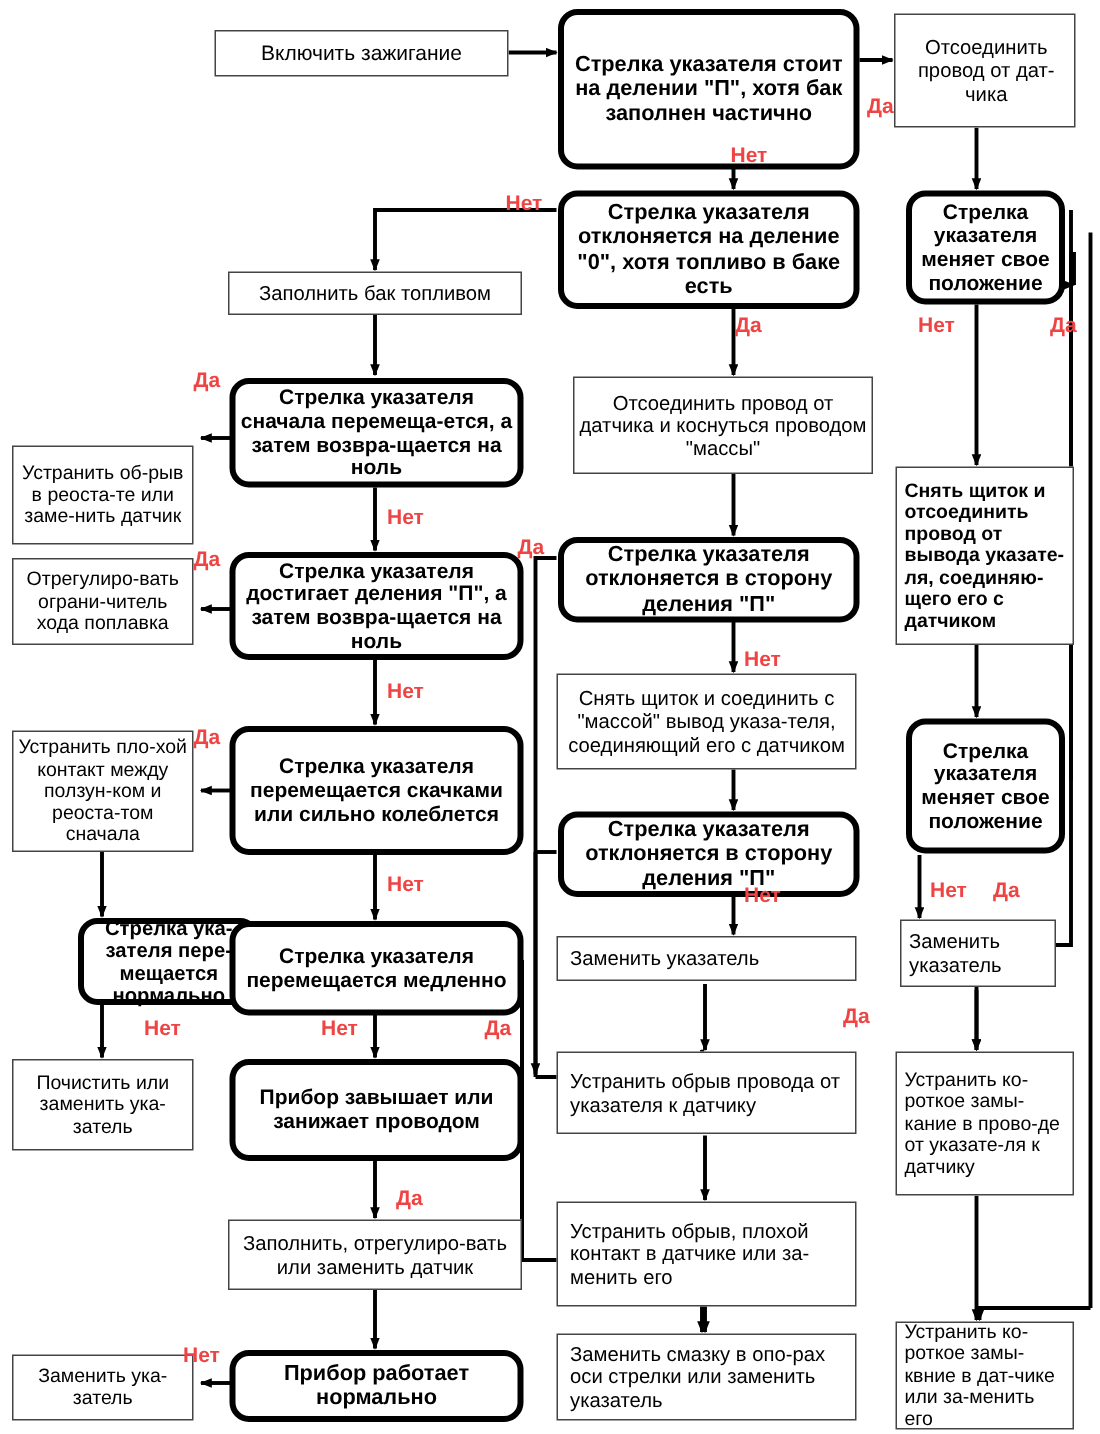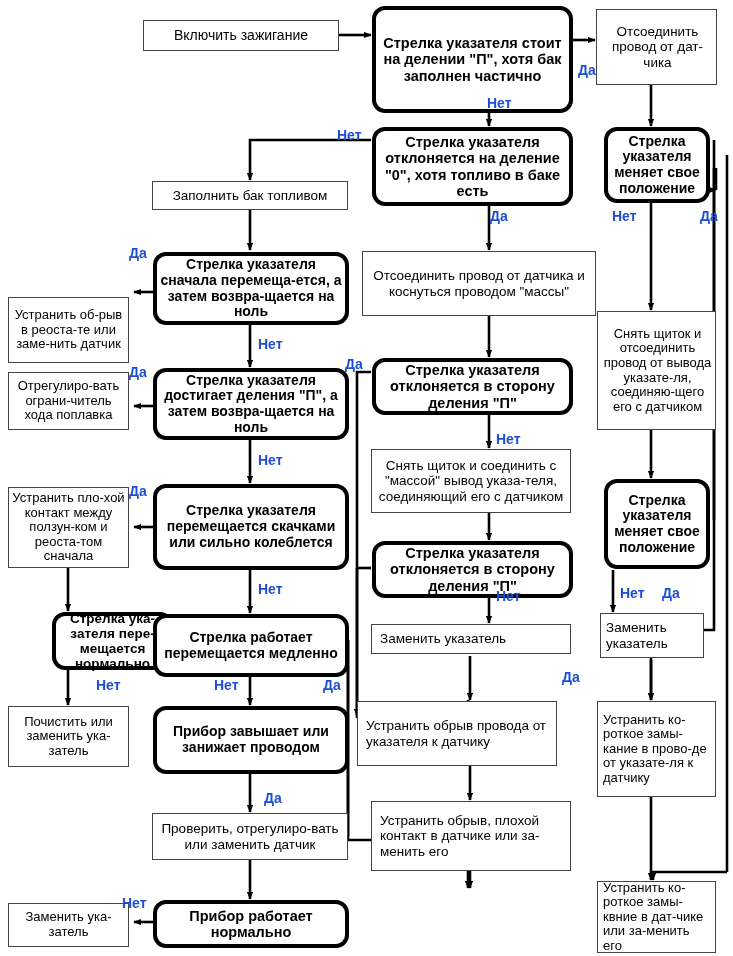--- a/index.html
+++ b/index.html
@@ -4,21 +4,21 @@
 <style>
   html,body{margin:0;padding:0;background:#fff;}
   body{width:733px;height:956px;font-family:"Liberation Sans",sans-serif;}
   #stage{position:relative;width:733px;height:956px;overflow:hidden;background:#fff;padding-left:28px;}
   svg.links{position:absolute;left:0;top:0;width:733px;height:956px;pointer-events:none;}
   .node{position:absolute;box-sizing:border-box;display:flex;align-items:center;
         justify-content:center;text-align:center;background:#fff;color:#000;}
   .node.process{border:1.6px solid #444;font-weight:400;}
   .node.decision{border:4px solid #000;border-radius:13px;font-weight:bold;}
   .node .txt{display:block;width:100%;line-height:1.12;padding:1px 3px;}
-  .edge-label{position:absolute;font-weight:bold;color:#1d4ed8;white-space:nowrap;}
+  .edge-label{position:absolute;font-weight:bold;color:#ef4444;white-space:nowrap;}
 </style>
 </head>
 <body>
 
 <div id="stage">
 
   <svg class="links" viewBox="0 0 733 956">
     <defs>
       <marker id="ah" markerWidth="9" markerHeight="9" refX="7.2" refY="3.2" orient="auto" markerUnits="userSpaceOnUse">
         <path d="M0,0 L8,3.2 L0,6.4 z" fill="#000"></path>
@@ -153,86 +153,89 @@
 
   <div class="node decision" style="left:8px;top:612px;width:121px;height:58px;font-size:13.5px;margin-left:44px;">
     <span class="txt">Стрелка ука-зателя пере-мещается нормально</span>
   </div>
 
   <div class="node process" style="left:8px;top:706px;width:121px;height:61px;font-size:13px;">
     <span class="txt">Почистить или заменить ука-затель</span>
   </div>
 
   <div class="node decision" style="left:153px;top:614px;width:196px;height:63px;font-size:14px;">
-    <span class="txt">Стрелка работает перемещается медленно</span>
+    <span class="txt">Стрелка указателя перемещается медленно</span>
   </div>
 
   <div class="node decision" style="left:153px;top:706px;width:196px;height:68px;font-size:14px;">
     <span class="txt">Прибор завышает или занижает проводом</span>
   </div>
 
   <div class="node process" style="left:152px;top:813px;width:196px;height:47px;font-size:13.5px;">
-    <span class="txt">Проверить, отрегулиро-вать или заменить датчик</span>
+    <span class="txt">Заполнить, отрегулиро-вать или заменить датчик</span>
   </div>
 
   <div class="node decision" style="left:153px;top:900px;width:196px;height:48px;font-size:14.5px;">
     <span class="txt">Прибор работает нормально</span>
   </div>
 
   <div class="node process" style="left:8px;top:903px;width:121px;height:44px;font-size:13px;">
     <span class="txt">Заменить ука-затель</span>
   </div>
 
   <div class="node decision" style="left:372px;top:6px;width:201px;height:107px;font-size:14.5px;">
     <span class="txt">Стрелка указателя стоит на делении "П", хотя бак заполнен частично</span>
   </div>
 
   <div class="node decision" style="left:372px;top:127px;width:201px;height:79px;font-size:14.5px;">
     <span class="txt">Стрелка указателя отклоняется на деление "0", хотя топливо в баке есть</span>
   </div>
 
-  <div class="node process" style="left:362px;top:251px;width:234px;height:65px;font-size:13.5px;">
+  <div class="node process" style="left:382px;top:251px;width:200px;height:65px;font-size:13.5px;">
     <span class="txt">Отсоединить провод от датчика и коснуться проводом "массы"</span>
   </div>
 
   <div class="node decision" style="left:372px;top:358px;width:201px;height:57px;font-size:14.5px;">
     <span class="txt">Стрелка указателя отклоняется в сторону деления "П"</span>
   </div>
 
   <div class="node process" style="left:371px;top:449px;width:200px;height:64px;font-size:13.5px;">
     <span class="txt">Снять щиток и соединить с "массой" вывод указа-теля, соединяющий его с датчиком</span>
   </div>
 
   <div class="node decision" style="left:372px;top:541px;width:201px;height:57px;font-size:14.5px;">
     <span class="txt">Стрелка указателя отклоняется в сторону деления "П"</span>
   </div>
 
   <div class="node process" style="left:371px;top:624px;width:200px;height:30px;font-size:13.5px;justify-content:flex-start;">
     <span class="txt" style="text-align:left;padding-left:8px;">Заменить указатель</span>
   </div>
 
-  <div class="node process" style="left:357px;top:701px;width:200px;height:65px;font-size:13.5px;justify-content:flex-end;">
+  <div class="node process" style="left:371px;top:701px;width:200px;height:55px;font-size:13.5px;justify-content:flex-end;">
     <span class="txt" style="text-align:left;padding-left:8px;">Устранить обрыв провода от указателя к датчику</span>
   </div>
 
   <div class="node process" style="left:371px;top:801px;width:200px;height:70px;font-size:13.5px;">
     <span class="txt" style="text-align:left;padding-left:8px;">Устранить обрыв, плохой контакт в датчике или за-менить его</span>
   </div>
 
+  <div class="node process" style="left:371px;top:889px;width:200px;height:58px;font-size:13.5px;">
+    <span class="txt" style="text-align:left;padding-left:8px;">Заменить смазку в опо-рах оси стрелки или заменить указатель</span>
+  </div>
 
   <div class="node process" style="left:596px;top:9px;width:121px;height:76px;font-size:13.5px;">
     <span class="txt" style="text-align:center;padding-left:5px;">Отсоединить провод от дат-чика</span>
   </div>
 
   <div class="node decision" style="left:604px;top:127px;width:106px;height:76px;font-size:14px;">
     <span class="txt">Стрелка указателя меняет свое положение</span>
   </div>
 
   <div class="node process" style="left:597px;top:311px;width:119px;height:119px;font-size:13px;">
-    <span class="txt" style="text-align:center;padding-left:5px;">Снять щиток и отсоединить провод от вывода указате-ля, соединяю-щего его с датчиком</span>
+    <span class="txt" style="text-align:left;padding-left:5px;font-weight:bold;">Снять щиток и отсоединить провод от вывода указате-ля, соединяю-щего его с датчиком</span>
   </div>
 
   <div class="node decision" style="left:604px;top:479px;width:106px;height:90px;font-size:14px;">
     <span class="txt">Стрелка указателя меняет свое положение</span>
   </div>
 
   <div class="node process" style="left:600px;top:613px;width:104px;height:45px;font-size:13.5px;">
     <span class="txt" style="text-align:left;padding-left:5px;">Заменить указатель</span>
   </div>
 

